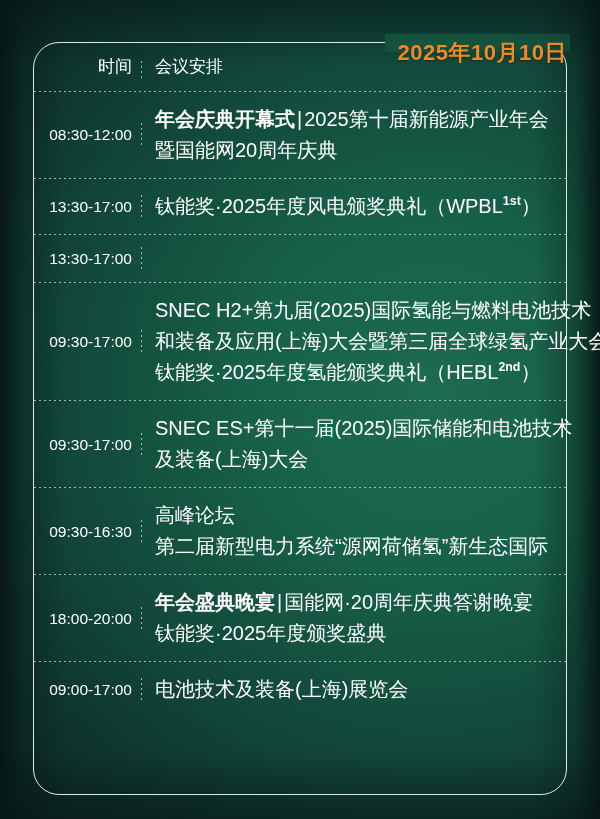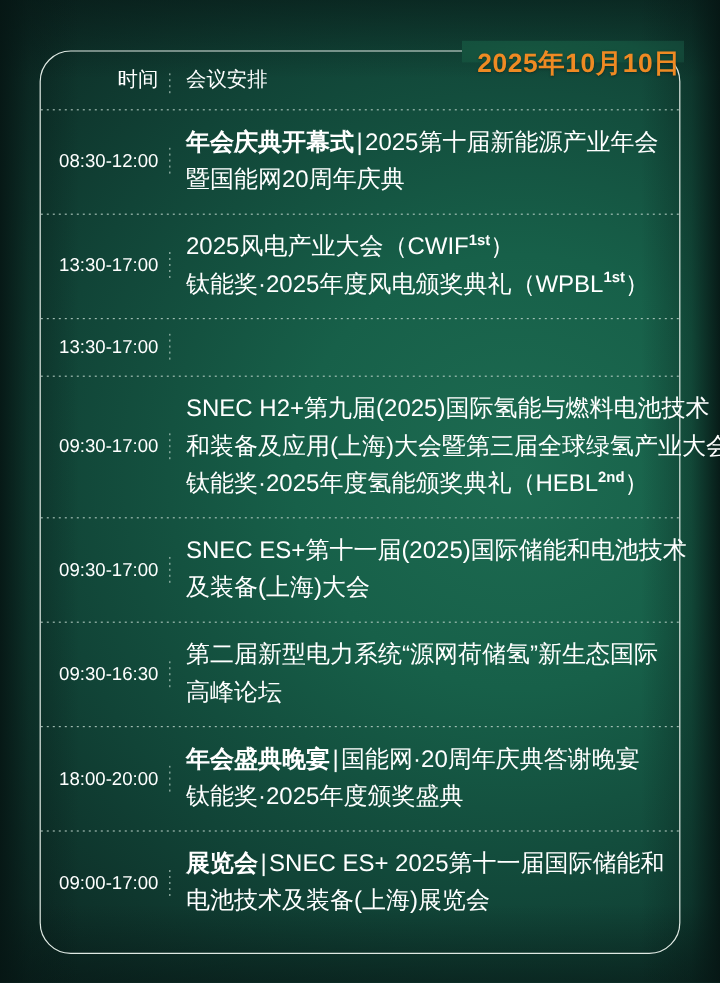--- a/index.html
+++ b/index.html
@@ -183,21 +183,20 @@
         <div class="row event-row">
           <div class="cell-time">08:30-12:00</div>
           <div class="cell-desc">
             <span class="line"><span class="hl">年会庆典开幕式</span><span class="sep">|</span><span>2025第十届新能源产业年会</span></span>
             <span class="line"><span>暨国能网20周年庆典</span></span>
           </div>
         </div>
         <div class="row event-row">
           <div class="cell-time">13:30-17:00</div>
           <div class="cell-desc">
-            <span class="line"><span>2025风电产业大会（CWIF</span><sup>1st</sup><span>）</span></span>
             <span class="line"><span>钛能奖·2025年度风电颁奖典礼（WPBL</span><sup>1st</sup><span>）</span></span>
           </div>
         </div>
         <div class="row event-row">
           <div class="cell-time">13:30-17:00</div>
         </div>
         <div class="row event-row">
           <div class="cell-time">09:30-17:00</div>
           <div class="cell-desc">
             <span class="line"><span>SNEC H2+第九届(2025)国际氢能与燃料电池技术</span></span>
@@ -208,34 +207,33 @@
         <div class="row event-row">
           <div class="cell-time">09:30-17:00</div>
           <div class="cell-desc">
             <span class="line"><span>SNEC ES+第十一届(2025)国际储能和电池技术</span></span>
             <span class="line"><span>及装备(上海)大会</span></span>
           </div>
         </div>
         <div class="row event-row">
           <div class="cell-time">09:30-16:30</div>
           <div class="cell-desc">
+            <span class="line"><span>高峰论坛</span></span>
             <span class="line"><span>第二届新型电力系统“源网荷储氢”新生态国际</span></span>
-            <span class="line"><span>高峰论坛</span></span>
           </div>
         </div>
         <div class="row event-row">
           <div class="cell-time">18:00-20:00</div>
           <div class="cell-desc">
             <span class="line"><span class="hl">年会盛典晚宴</span><span class="sep">|</span><span>国能网·20周年庆典答谢晚宴</span></span>
             <span class="line"><span>钛能奖·2025年度颁奖盛典</span></span>
           </div>
         </div>
         <div class="row event-row last">
           <div class="cell-time">09:00-17:00</div>
           <div class="cell-desc">
-            <span class="line"><span class="hl">展览会</span><span class="sep">|</span><span>SNEC ES+ 2025第十一届国际储能和</span></span>
             <span class="line"><span>电池技术及装备(上海)展览会</span></span>
           </div>
         </div>
       </div>
 
   </div>
 </div>
 
 </body></html>

